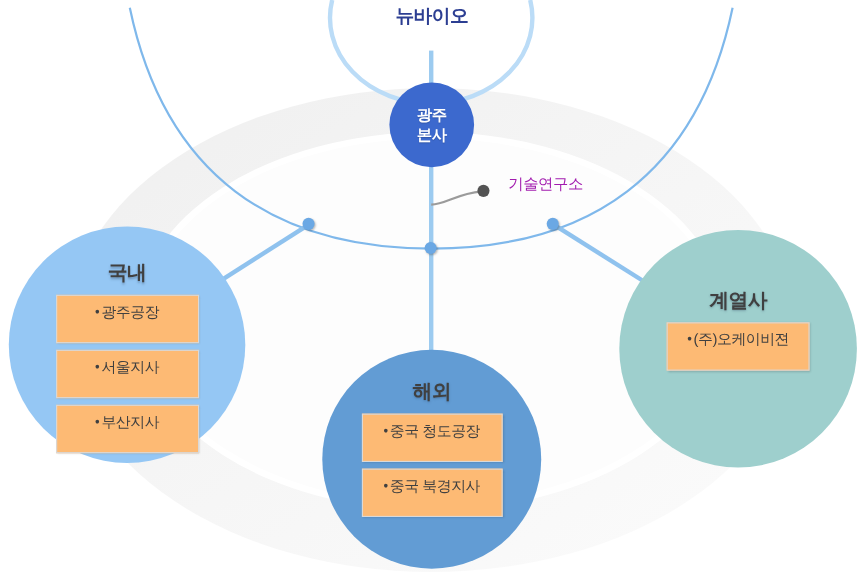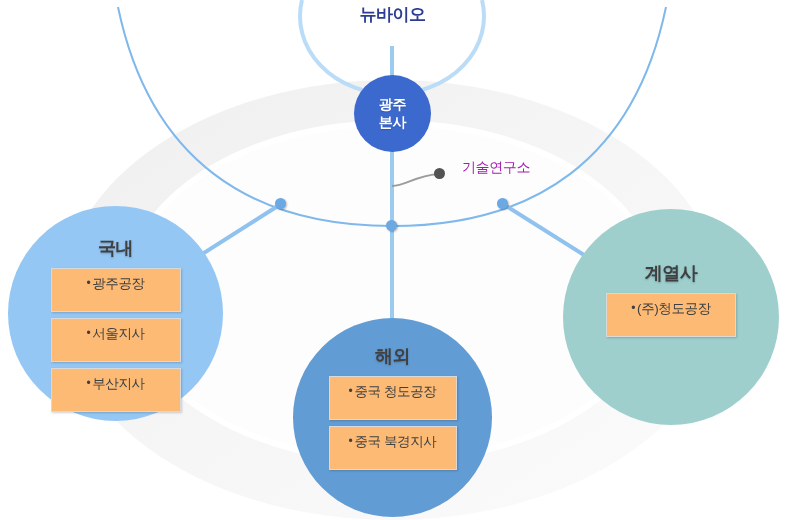--- a/index.html
+++ b/index.html
@@ -235,17 +235,17 @@
     <div class="node-inner">
       <div class="group-title">해외</div>
       <div class="item-box">중국 청도공장</div>
       <div class="item-box">중국 북경지사</div>
     </div>
   </div>
 
   <div class="node-circle circle-affiliate">
     <div class="node-inner">
       <div class="group-title">계열사</div>
-      <div class="item-box">(주)청도공장</div>
+      <div class="item-box">(주)오케이비젼</div>
     </div>
   </div>
 
 </div>
 
 </body></html>

